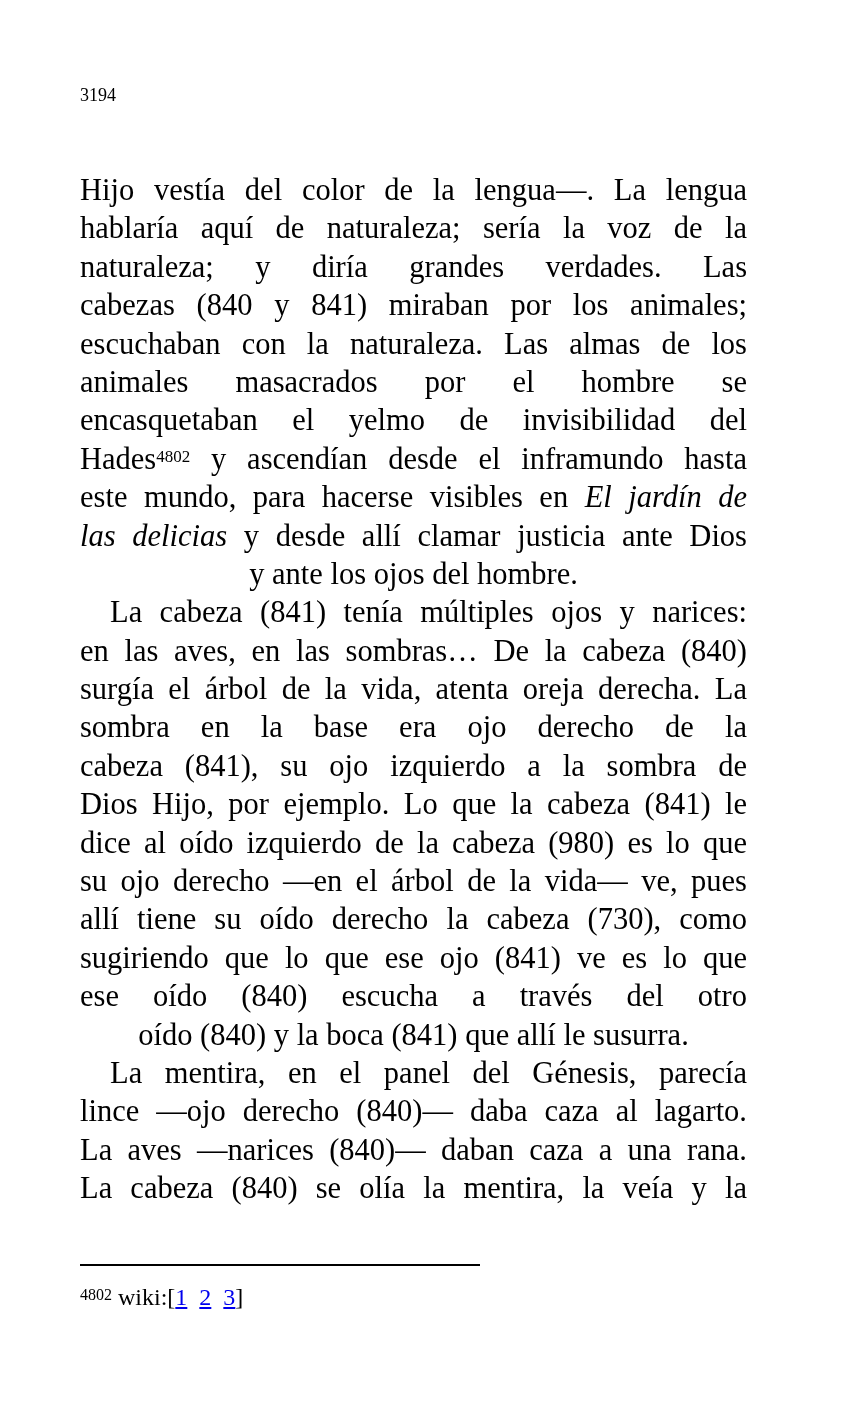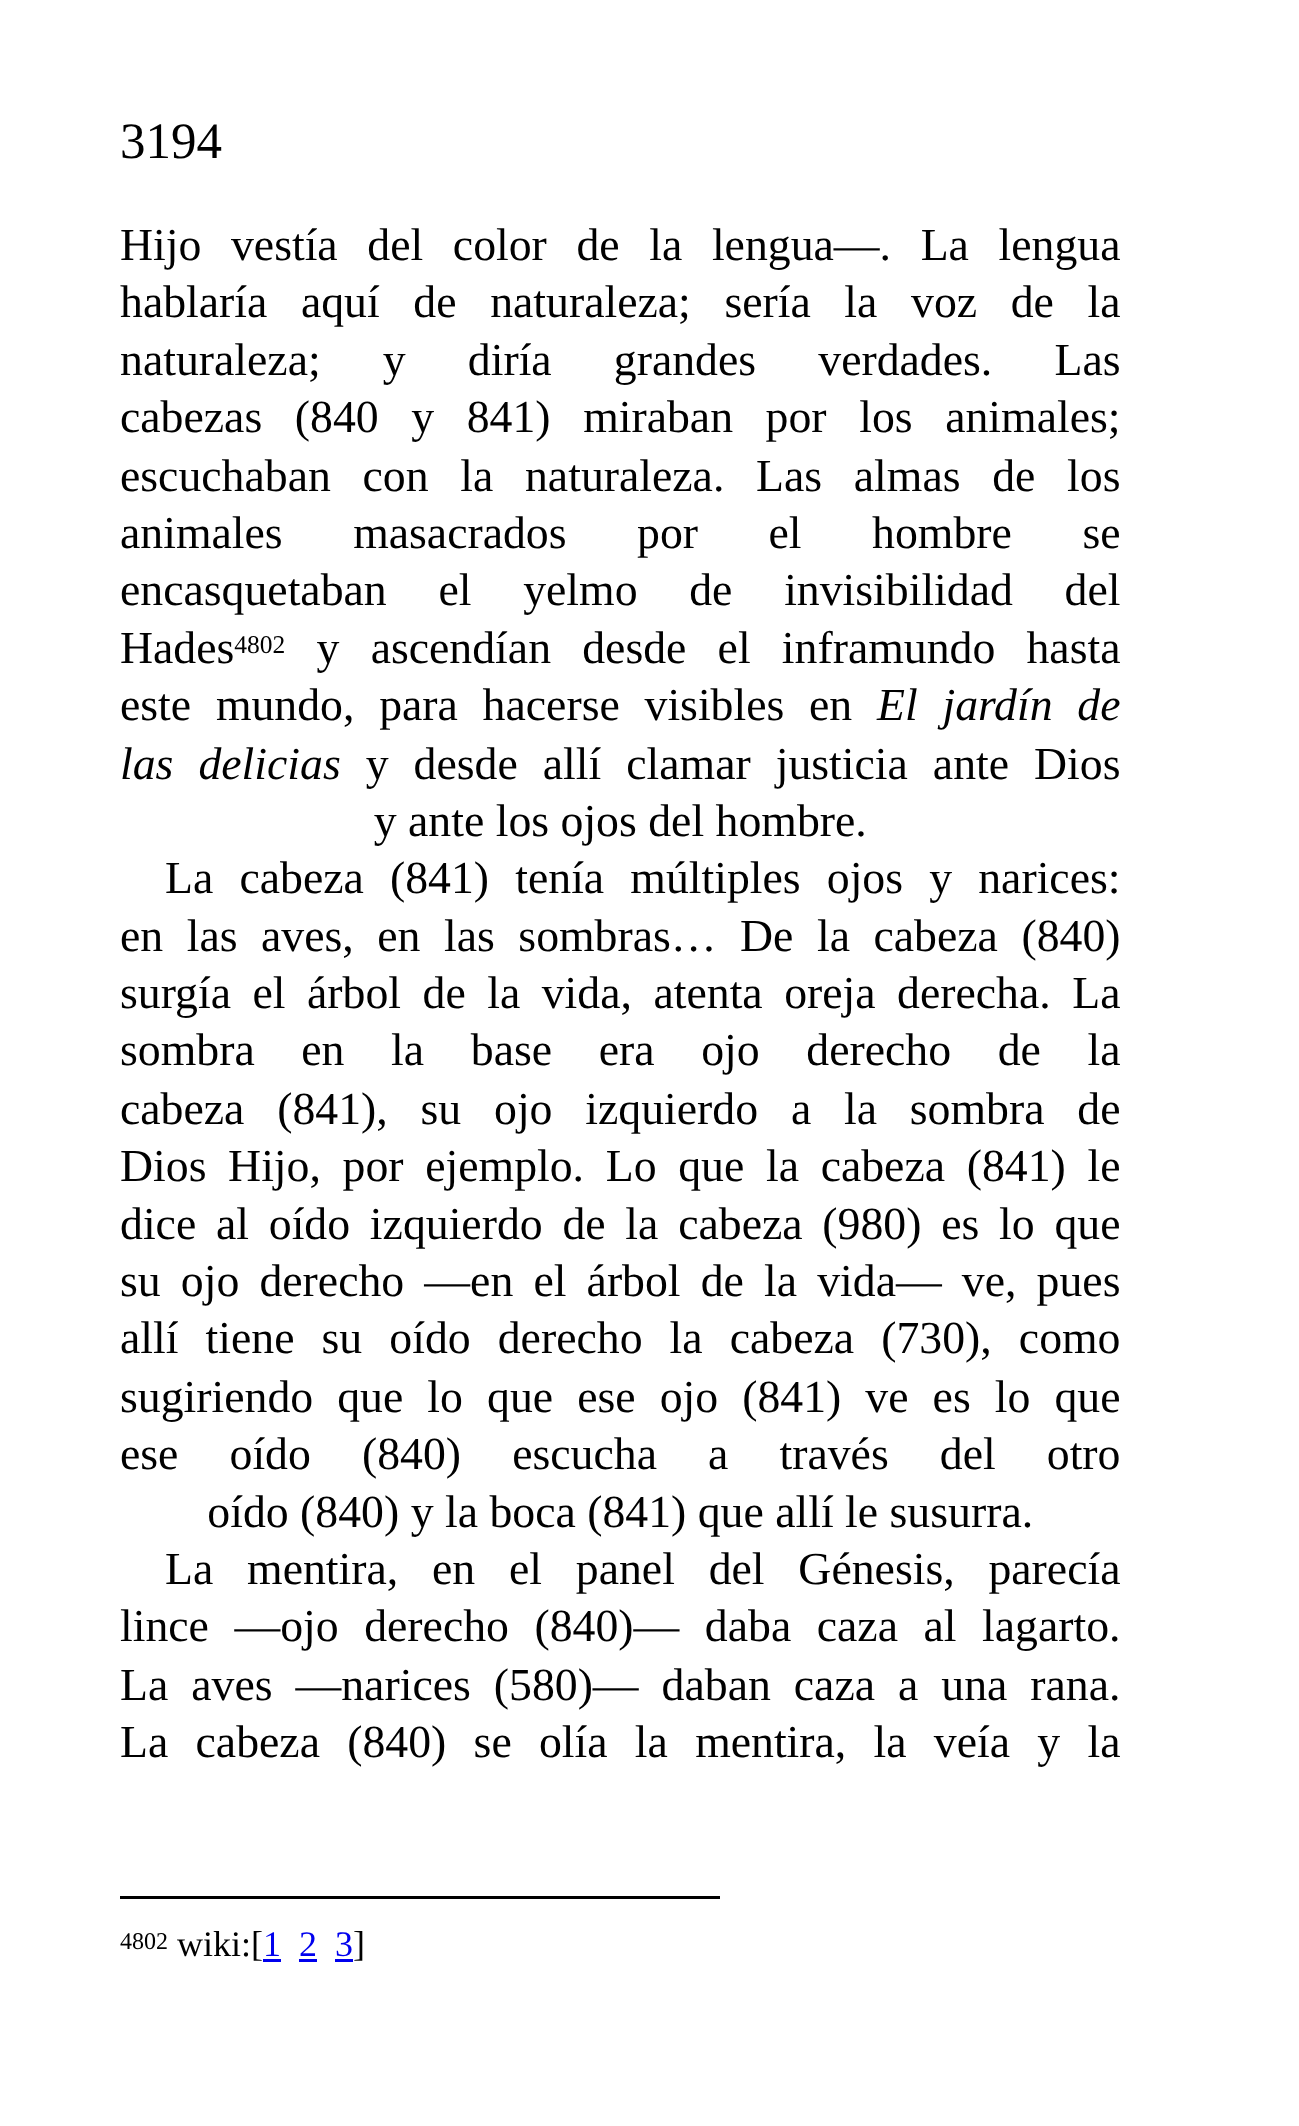--- a/index.html
+++ b/index.html
@@ -3,24 +3,24 @@
   <meta charset="utf-8">
   <style>
     html, body { margin: 0; padding: 0; background: #ffffff; }
     body {
       width: 866px; height: 1417px; position: relative; overflow: hidden;
       font-family: "Liberation Serif", "DejaVu Serif", serif;
       color: #000000;
     }
     .page-number {
       position: absolute; left: 80px; top: 80px;
-      font-size: 34px; line-height: 30px;
+      font-size: 18px; line-height: 30px;
     }
     .body-text {
-      position: absolute; left: 80px; top: 144px; width: 667px;
+      position: absolute; left: 80px; top: 171px; width: 667px;
       font-size: 30.5px; line-height: 38.4px;
     }
     .line {
       display: block; white-space: nowrap; height: 38.4px; text-align: center;
     }
     .line.justify {
       text-align: justify; text-align-last: justify; white-space: normal;
     }
     .line.indent { padding-left: 30px; }
     .sup {
@@ -66,21 +66,21 @@
       <span class="line justify"><span>dice al oído izquierdo de la cabeza (980) es lo que</span></span>
       <span class="line justify"><span>su ojo derecho —en el árbol de la vida— ve, pues</span></span>
       <span class="line justify"><span>allí tiene su oído derecho la cabeza (730), como</span></span>
       <span class="line justify"><span>sugiriendo que lo que ese ojo (841) ve es lo que</span></span>
       <span class="line justify"><span>ese oído (840) escucha a través del otro</span></span>
       <span class="line"><span>oído (840) y la boca (841) que allí le susurra.</span></span>
     </div>
     <div>
       <span class="line justify indent"><span>La mentira, en el panel del Génesis, parecía</span></span>
       <span class="line justify"><span>lince —ojo derecho (840)— daba caza al lagarto.</span></span>
-      <span class="line justify"><span>La aves —narices (580)— daban caza a una rana.</span></span>
+      <span class="line justify"><span>La aves —narices (840)— daban caza a una rana.</span></span>
       <span class="line justify"><span>La cabeza (840) se olía la mentira, la veía y la</span></span>
     </div>
   </div>
 
 <div class="footnote-rule"></div>
 
 <div class="footnote">
   <span class="fn-num">4802</span>
   <span>wiki:[</span><a href="#">1</a>&nbsp;&nbsp;<a href="#">2</a>&nbsp;&nbsp;<a href="#">3</a><span>]</span>
 </div>

